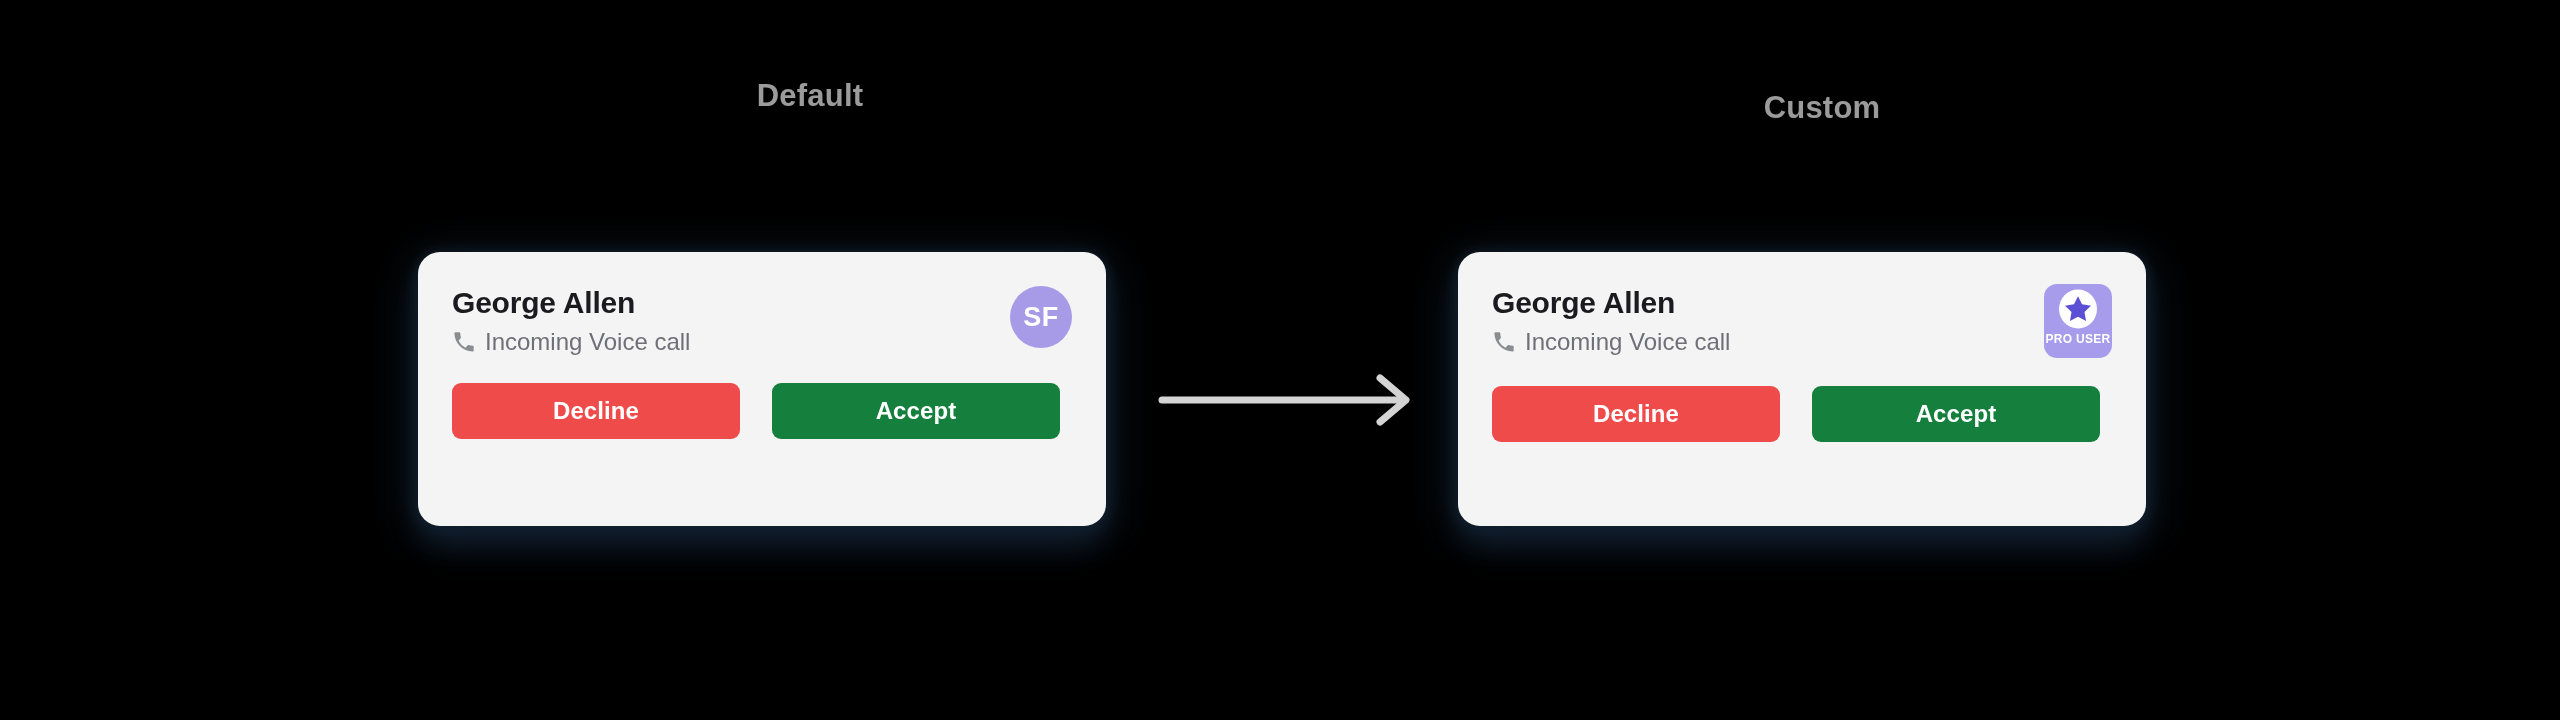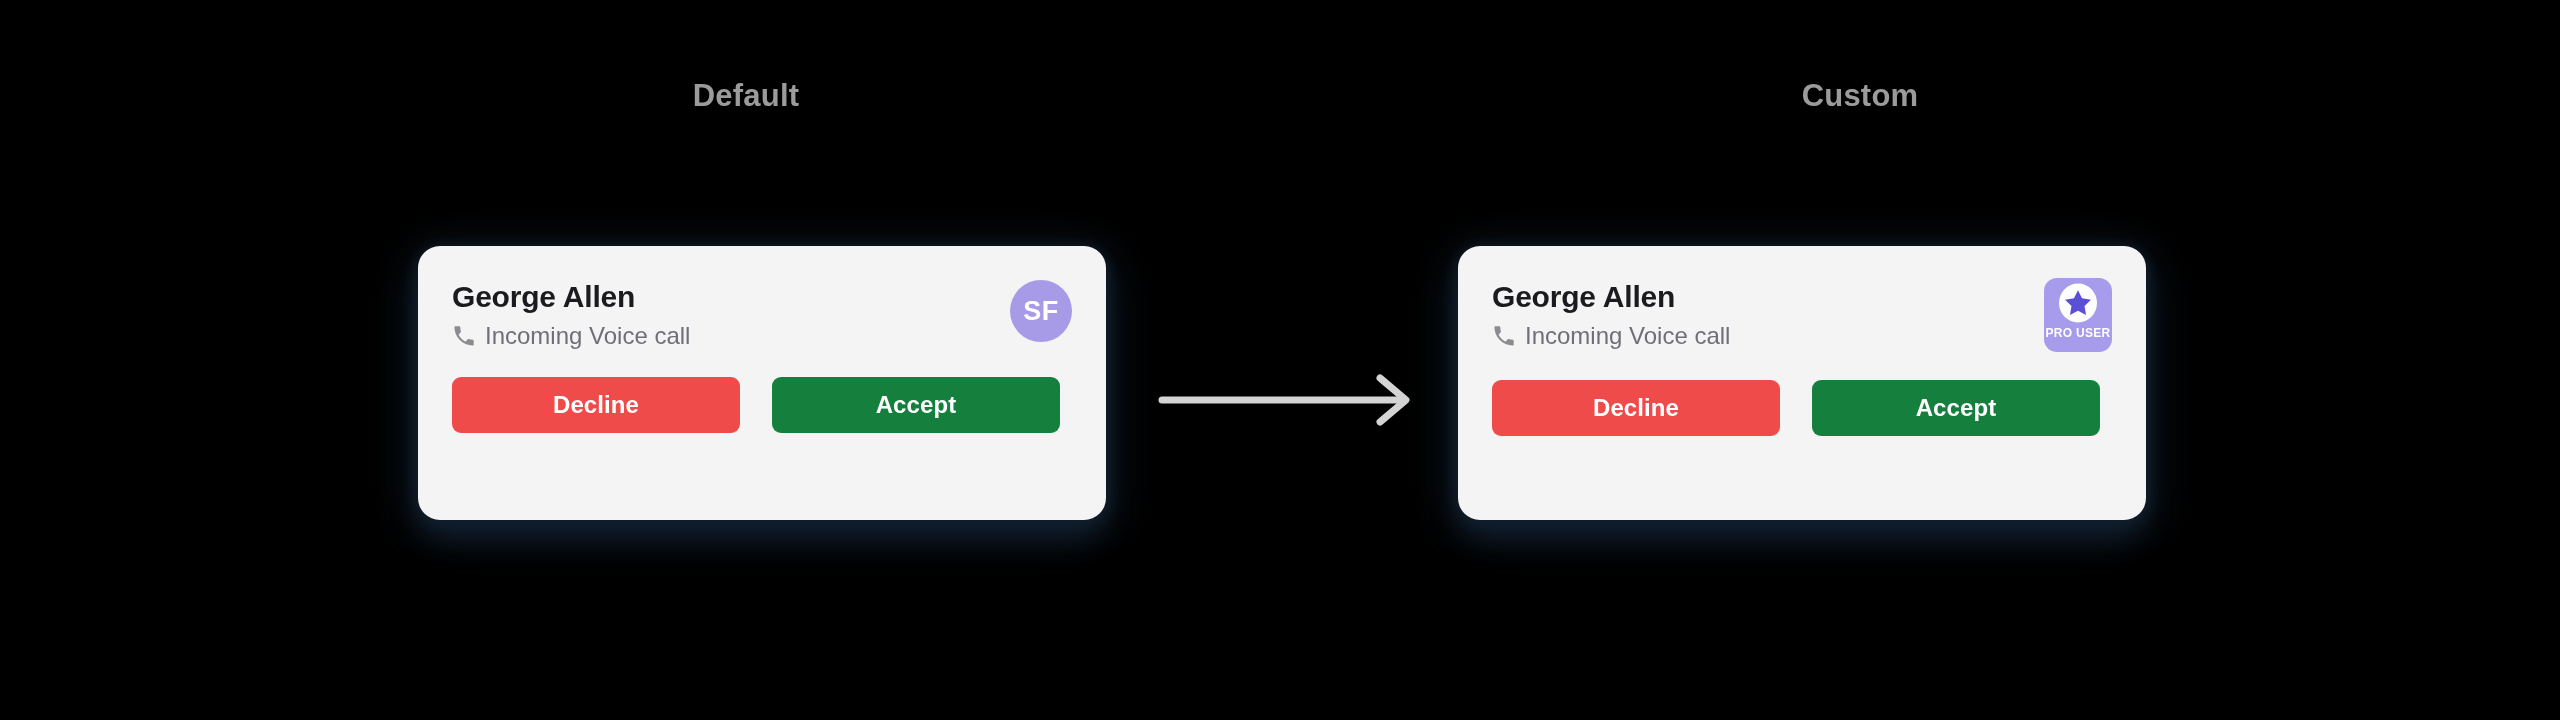--- a/index.html
+++ b/index.html
@@ -27,27 +27,27 @@
     position: absolute;
     top: 78px;
     font-size: 31px;
     font-weight: bold;
     color: #9b9b9b;
     letter-spacing: 0.2px;
     text-align: center;
     white-space: nowrap;
     transform: translateX(-50%);
   }
-  .col-label.left  { left: 746px; }
-  .col-label.right { left: 1860px; }
+  .col-label.left  { left: 810px; }
+  .col-label.right { left: 1822px; margin-top: 12px; }
 
   
   .card {
     position: absolute;
-    top: 246px;
+    top: 252px;
     width: 688px;
     height: 274px;
     background: #f4f4f5;
     border-radius: 22px;
     box-sizing: border-box;
     padding: 32px 34px 0 34px;
     box-shadow:
       0 22px 30px -8px rgba(16, 30, 45, 0.95),
       0 10px 44px 6px rgba(22, 38, 54, 0.75),
       0 2px 14px 2px rgba(30, 48, 66, 0.65);

